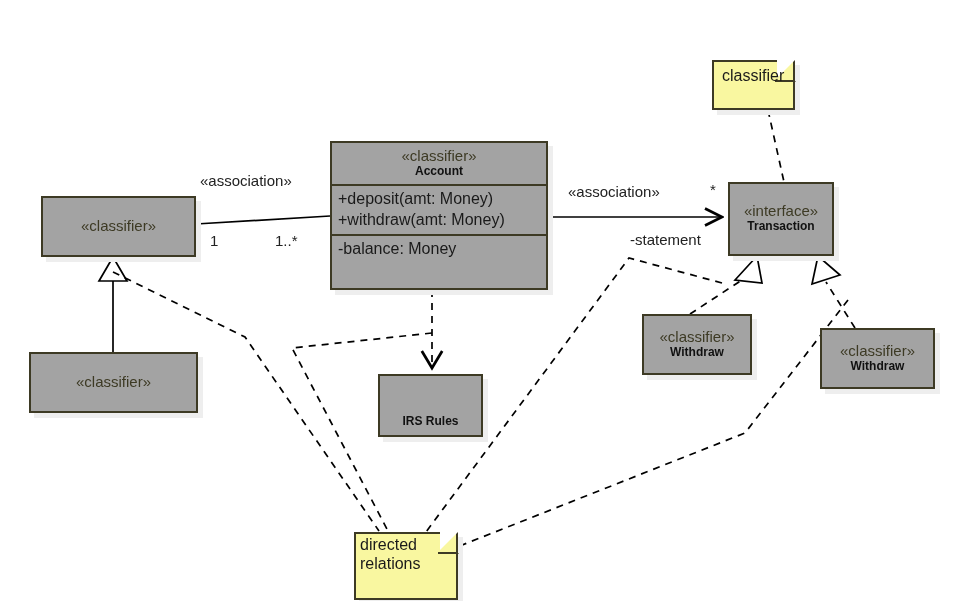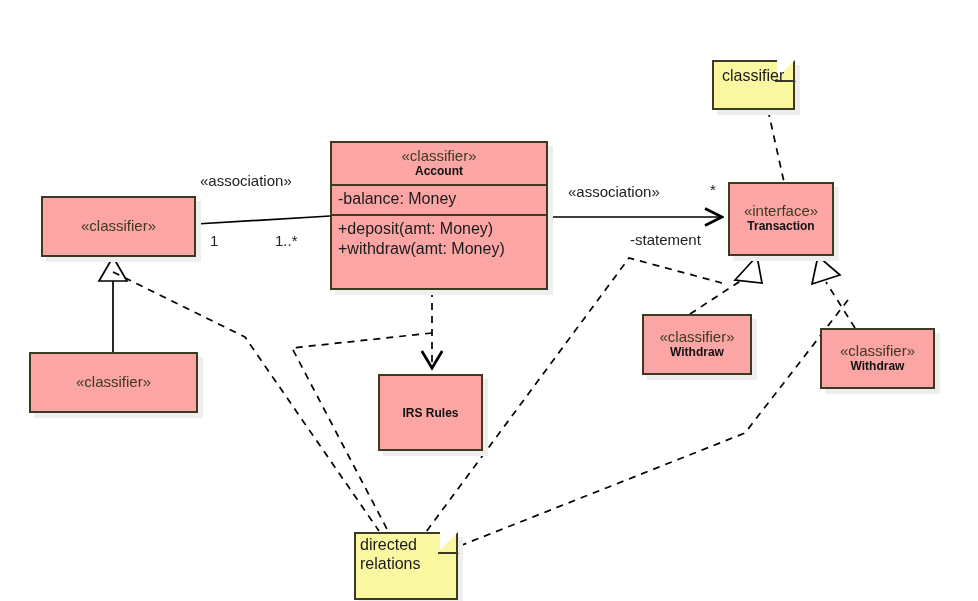--- a/index.html
+++ b/index.html
@@ -19,21 +19,21 @@
     position: absolute;
     left: 0;
     top: 0;
     width: 978px;
     height: 601px;
     pointer-events: none;
   }
   .node {
     position: absolute;
     box-sizing: border-box;
-    background: #fca5a5;
+    background: #a3a3a3;
     border: 2px solid #3d3a24;
     box-shadow: 5px 5px 0 0 #eeeeee;
     display: flex;
     flex-direction: column;
     justify-content: center;
     align-items: center;
     z-index: 3;
   }
   .stereo {
     font-size: 15px;
@@ -189,26 +189,26 @@
       <div class="stereo">«classifier»</div>
     </div>
   </div>
 
   <div class="node" style="left:330px; top:141px; width:218px; height:149px; justify-content:flex-start;">
     <div class="head-comp">
       <div class="stereo">«classifier»</div>
       <div class="cname">Account</div>
     </div>
     <div class="compartment">
-      <div class="attr-line">-balance: Money</div>
-    </div>
-    <div class="compartment">
       <div class="attr-line">+deposit(amt: Money)</div>
       <div class="attr-line">+withdraw(amt: Money)</div>
     </div>
+    <div class="compartment">
+      <div class="attr-line">-balance: Money</div>
+    </div>
   </div>
 
   <div class="node" style="left:728px; top:182px; width:106px; height:74px;">
     <div class="head-comp">
       <div class="stereo">«interface»</div>
       <div class="cname">Transaction</div>
     </div>
   </div>
 
   <div class="node" style="left:642px; top:314px; width:110px; height:61px;">
@@ -218,21 +218,21 @@
     </div>
   </div>
 
   <div class="node" style="left:820px; top:328px; width:115px; height:61px;">
     <div class="head-comp">
       <div class="stereo">«classifier»</div>
       <div class="cname">Withdraw</div>
     </div>
   </div>
 
-  <div class="node" style="left:378px; top:374px; width:105px; height:77px; justify-content:center;">
+  <div class="node" style="left:378px; top:374px; width:105px; height:63px; justify-content:flex-end;">
     <div class="head-comp" style="padding-top:8px;">
       <div class="cname">IRS Rules</div>
     </div>
   </div>
 
   <div class="note" style="left:712px; top:60px; width:83px; height:50px;">
     <div class="note-body"></div>
     <div class="note-fold2"></div>
     <div class="note-foldline"></div>
     <div class="note-text">classifier</div>

